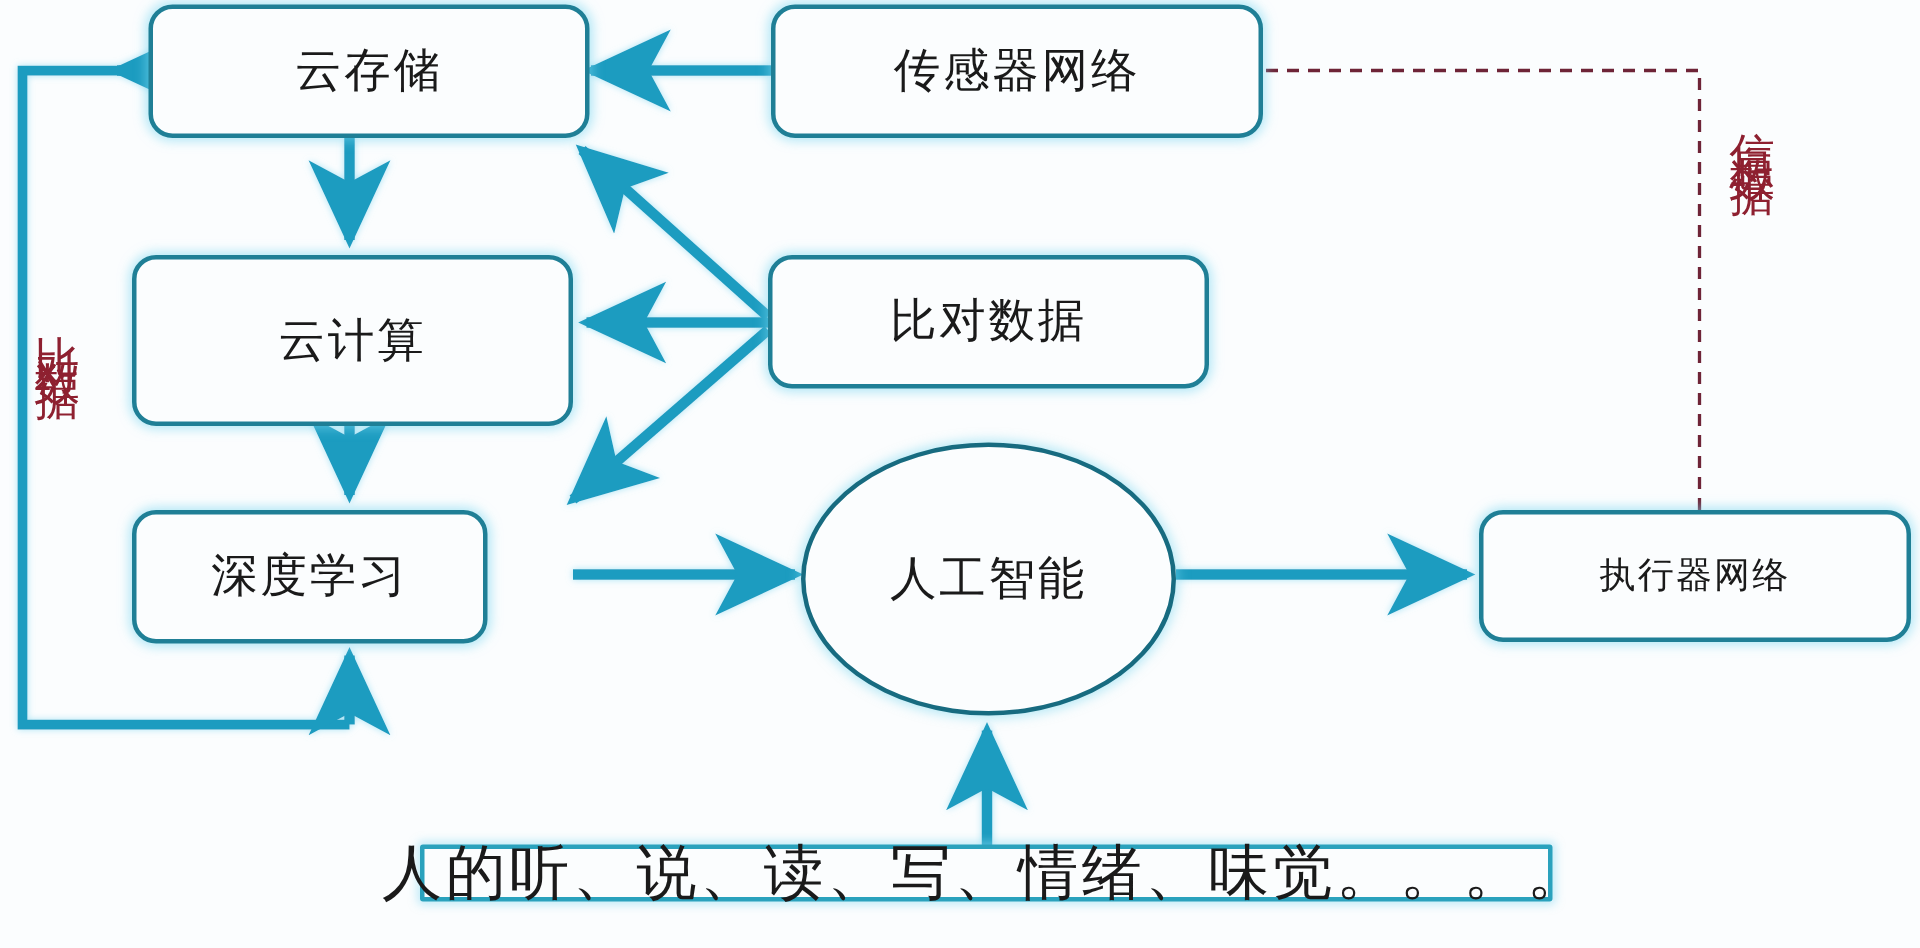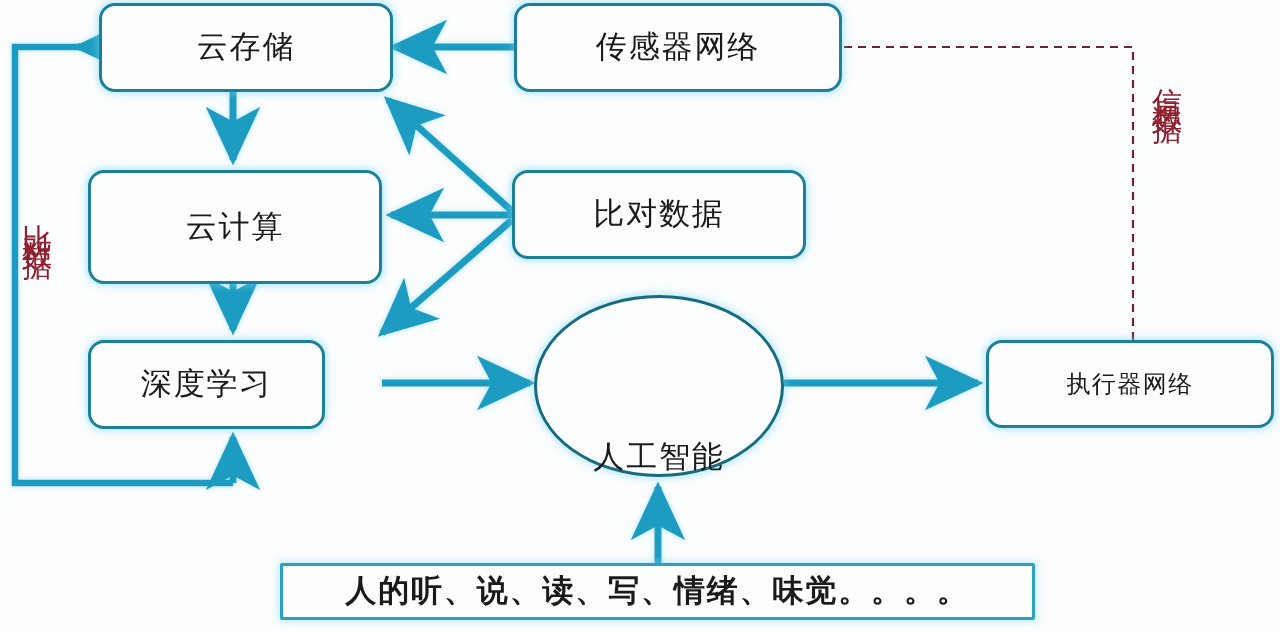--- a/index.html
+++ b/index.html
@@ -40,21 +40,20 @@
   }
   .node.thinbox {
     border: 3px solid #2aa2bd;
     border-radius: 2px;
     box-shadow: 0 0 6px 2px rgba(140, 220, 243, 0.5);
   }
   .node.ellipse {
     border: 3px solid #176b80;
     border-radius: 50%;
     box-shadow: 0 0 7px 2px rgba(120, 215, 240, 0.5);
-    align-items: flex-end;
   }
   .node span {
     display: block;
     line-height: 1.1;
     white-space: nowrap;
   }
   .vlabel {
     position: absolute;
     color: #8e2030;
     writing-mode: vertical-rl;
@@ -148,21 +147,21 @@
   </div>
 
   <div class="node ellipse" style="left:534px; top:295px; width:250px; height:182px; font-size:31px;">
     <span>人工智能</span>
   </div>
 
   <div class="node box" style="left:986px; top:340px; width:288px; height:88px; font-size:24px;">
     <span>执行器网络</span>
   </div>
 
-  <div class="node thinbox" style="left:280px; top:563px; width:755px; height:57px; font-size:31px;font-weight:bold;">
+  <div class="node thinbox" style="left:280px; top:563px; width:755px; height:38px; font-size:40px;">
     <span>人的听、说、读、写、情绪、味觉。。。。</span>
   </div>
 
   <div class="vlabel" style="left:22px; top:200px; font-size:30px;">
     <span>比对数据</span>
   </div>
 
   <div class="vlabel" style="left:1152px; top:64px; font-size:30px;">
     <span>信息数据</span>
   </div>

